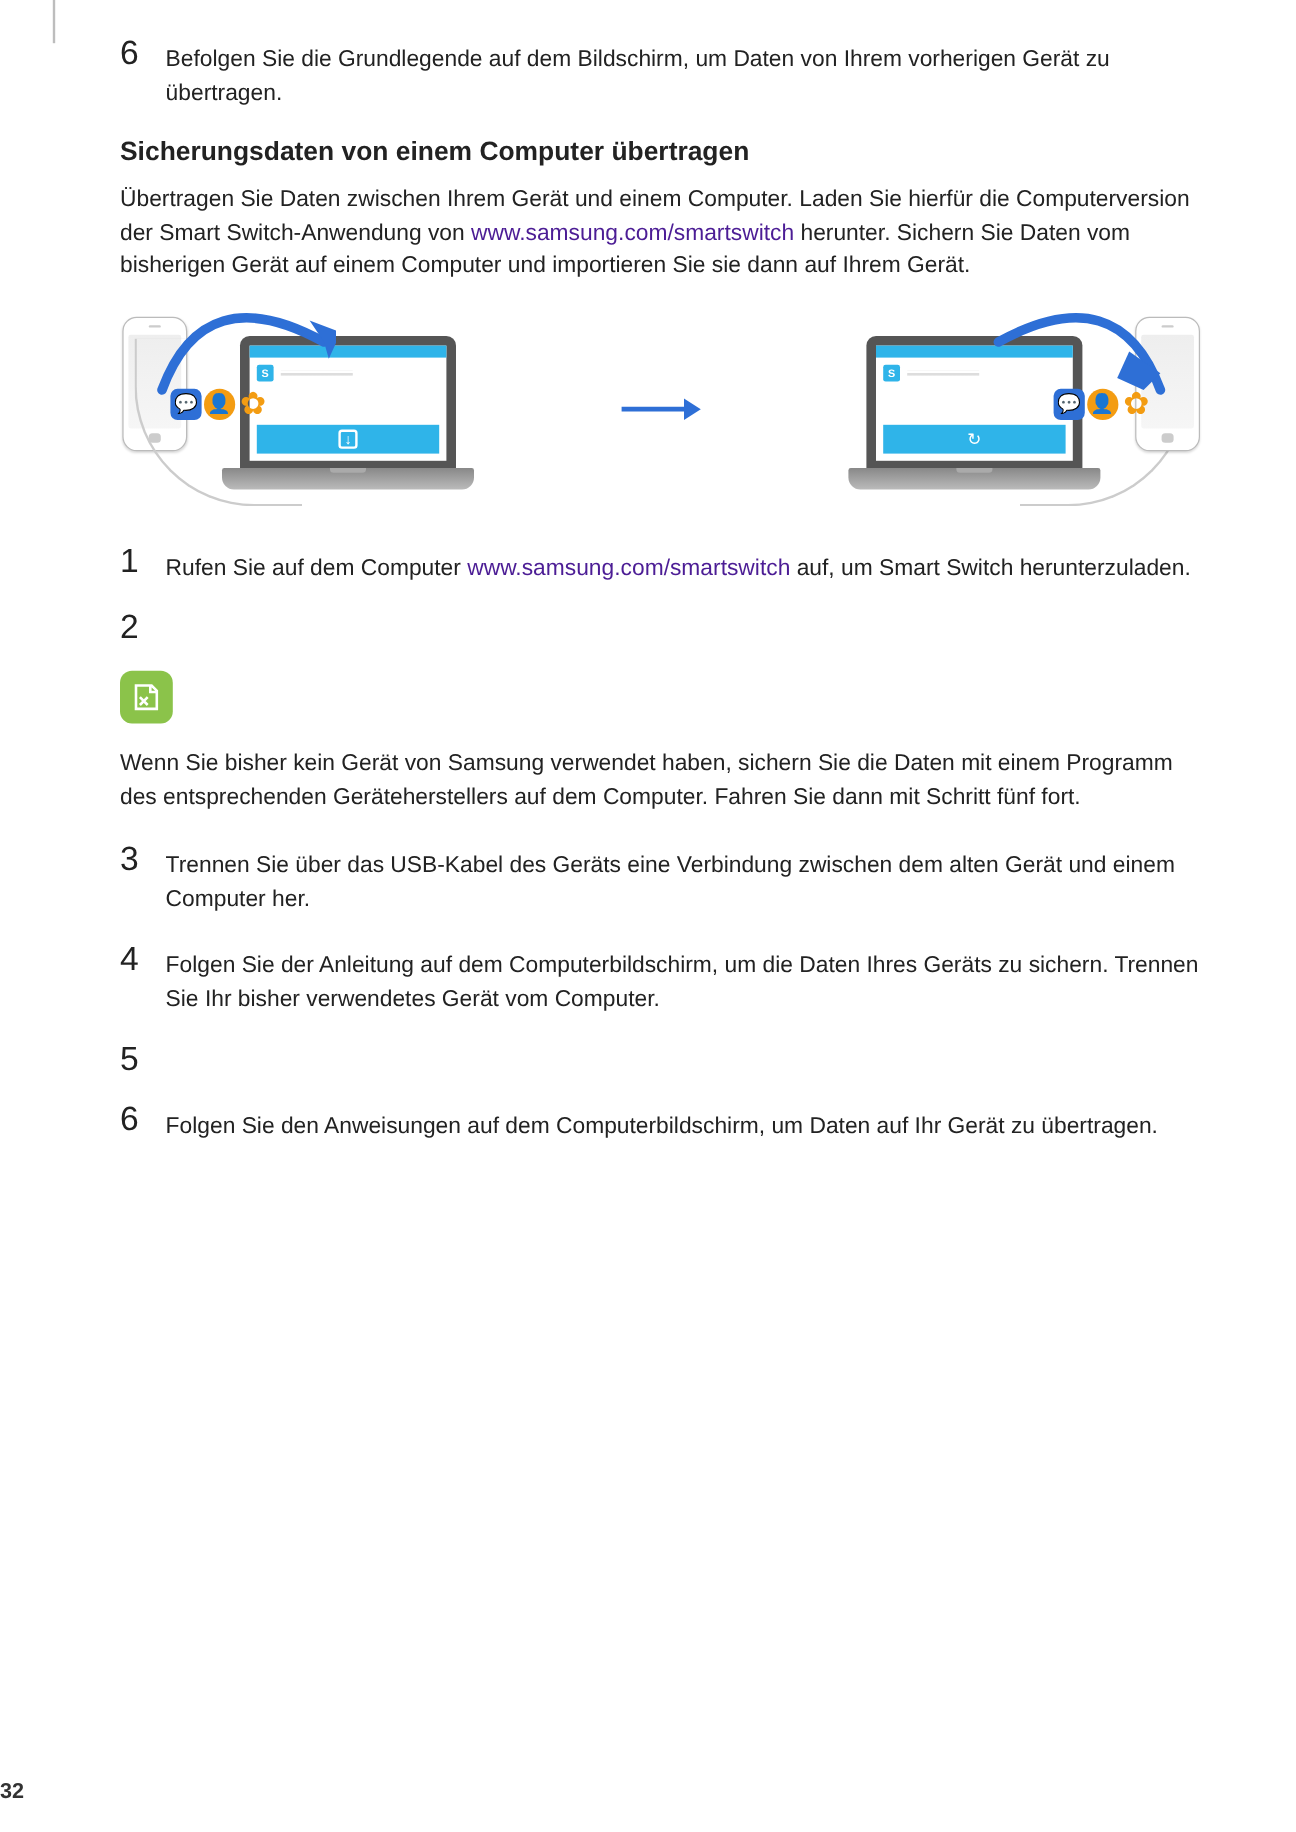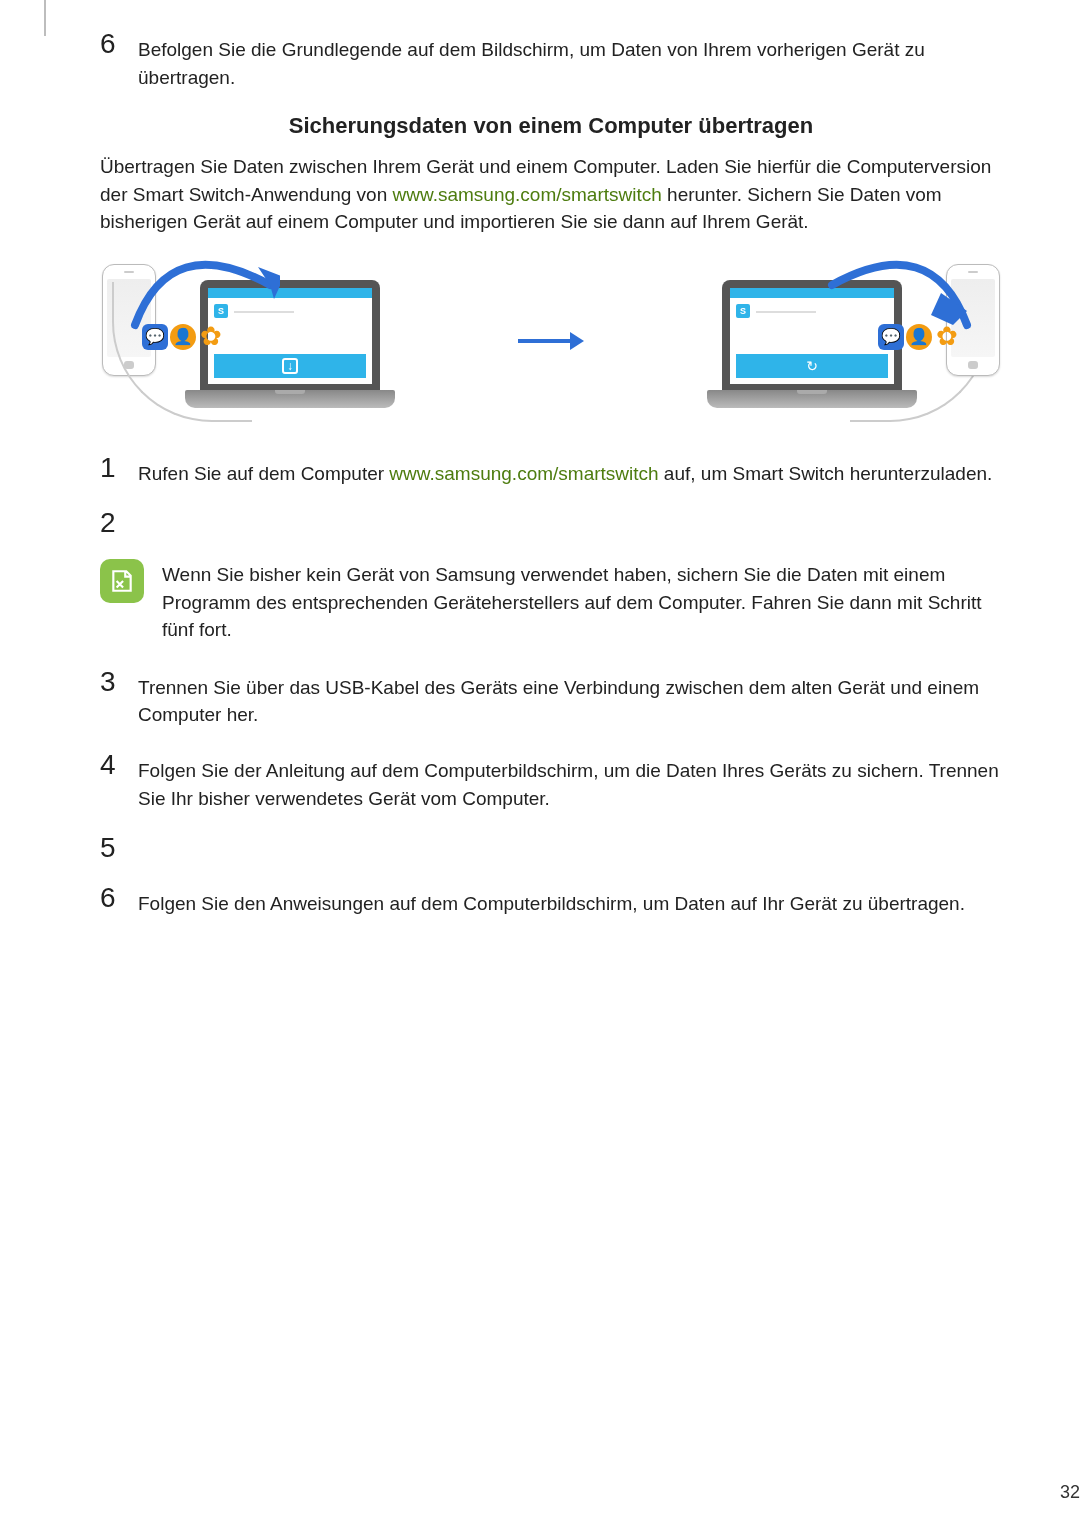--- a/index.html
+++ b/index.html
@@ -48,28 +48,27 @@
     font-size: 19px;
     line-height: 1.45;
     color: #222;
     padding-top: 6px;
   }
   h2.section {
     font-size: 22px;
     font-weight: 700;
     color: #222;
     margin: 20px 0 14px 0;
-    text-align: center;
   }
   p.intro {
     font-size: 19px;
     line-height: 1.45;
     margin: 0 0 20px 0;
   }
-  a.link { color: #4d7c0f; text-decoration: none; }
+  a.link { color: #4c1d95; text-decoration: none; }
   .figure-row {
     display: flex;
     align-items: center;
     justify-content: space-between;
     gap: 8px;
     margin: 12px 0 28px 0;
   }
   .laptop-scene {
     position: relative;
     width: 380px;
@@ -216,37 +215,39 @@
   }
   .b-msg { background:#2e6fd6; border-radius:6px; }
   .b-contact { background:#f39c12; border-radius:50%; }
   .b-gallery { color:#f39c12; font-size:26px; }
   
   .note {
     display: flex;
     align-items: flex-start;
     gap: 18px;
     margin: 10px 0 24px 0;
+    flex-direction: column;
   }
   .note-icon {
     width: 44px; height: 44px;
     border-radius: 10px;
     background: #8bc34a;
     display:flex; align-items:center; justify-content:center;
     flex-shrink:0;
   }
   .note-icon svg { width: 26px; height: 26px; }
   .note-body { font-size: 19px; line-height: 1.45; padding-top: 2px; }
   .page-number {
     position: absolute;
     bottom: 24px;
     left: 0; right: 0;
-    text-align: right;
+    text-align: left;
     font-size: 18px;
     color: #333;
+    font-weight: bold;
   }
 </style>
 </head>
 <body>
 
 <div class="page">
   <div class="tab-marker"></div>
 
 
   <div class="num-item">

